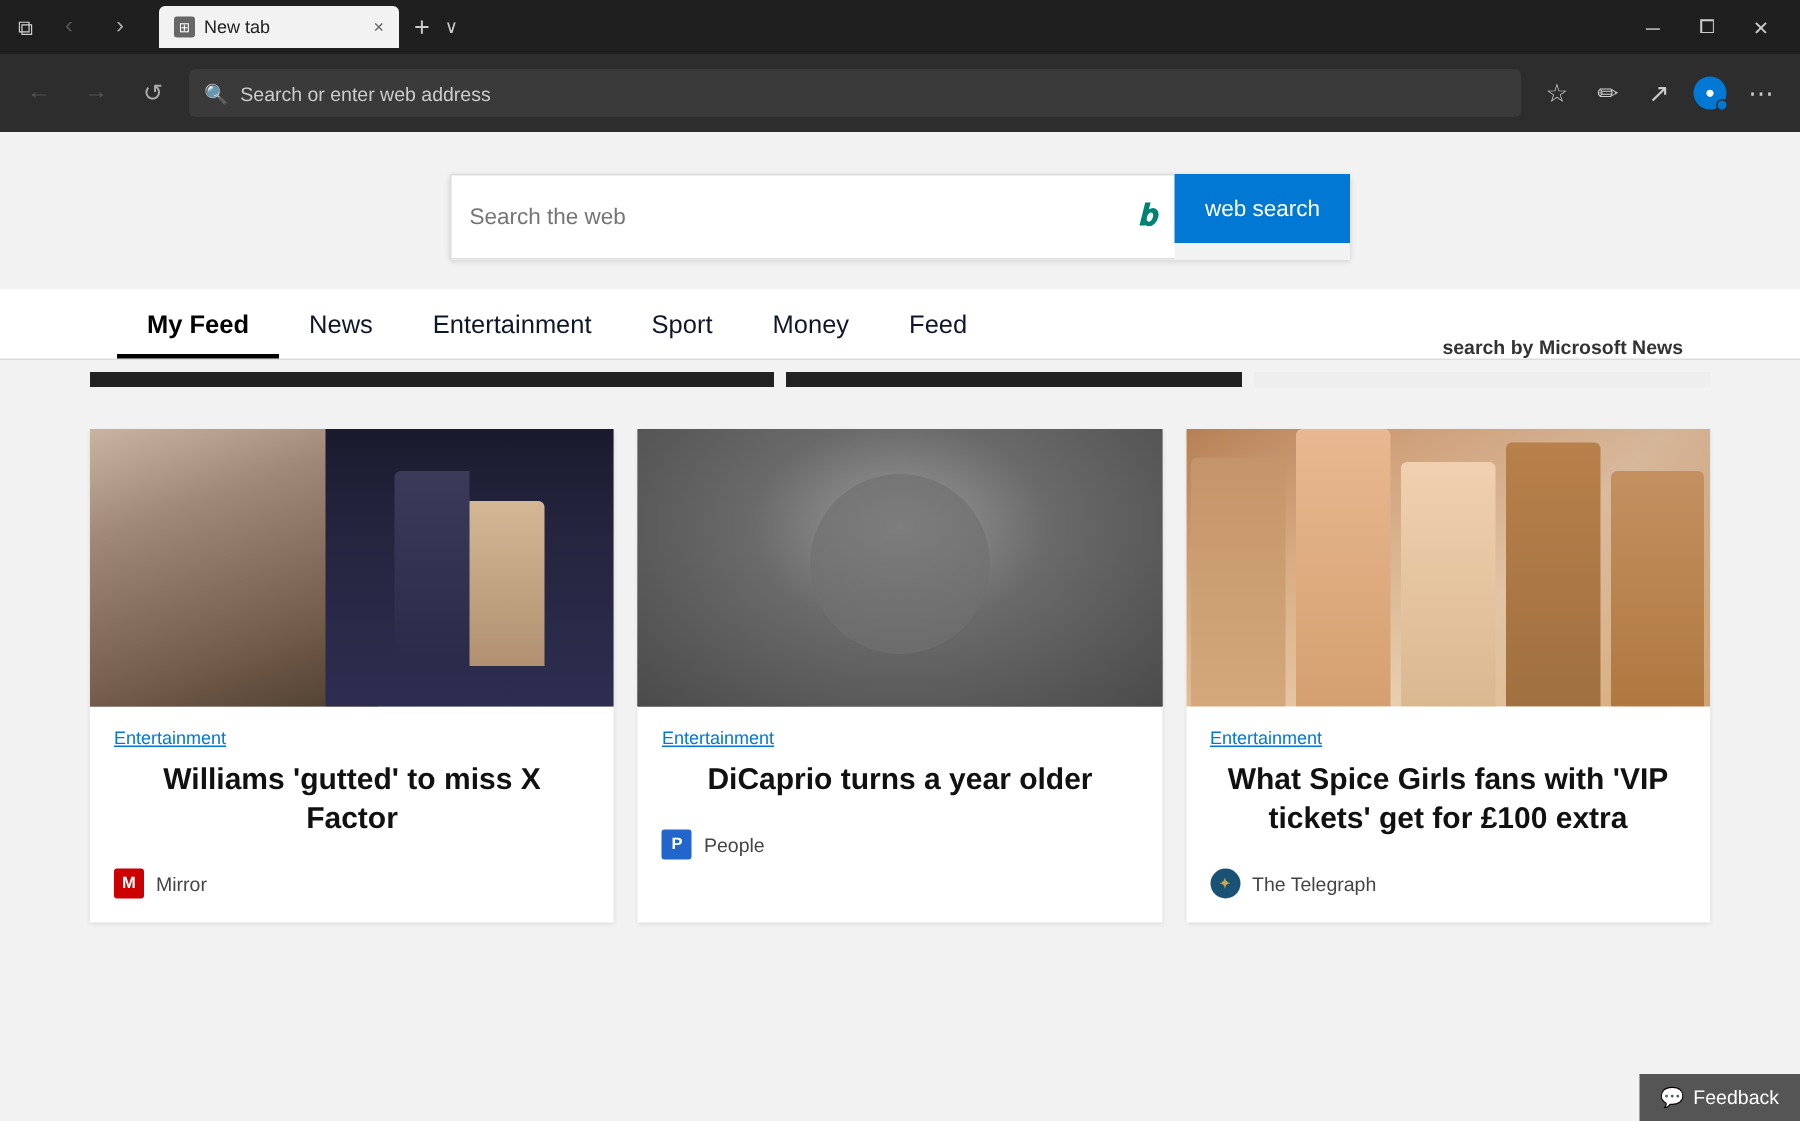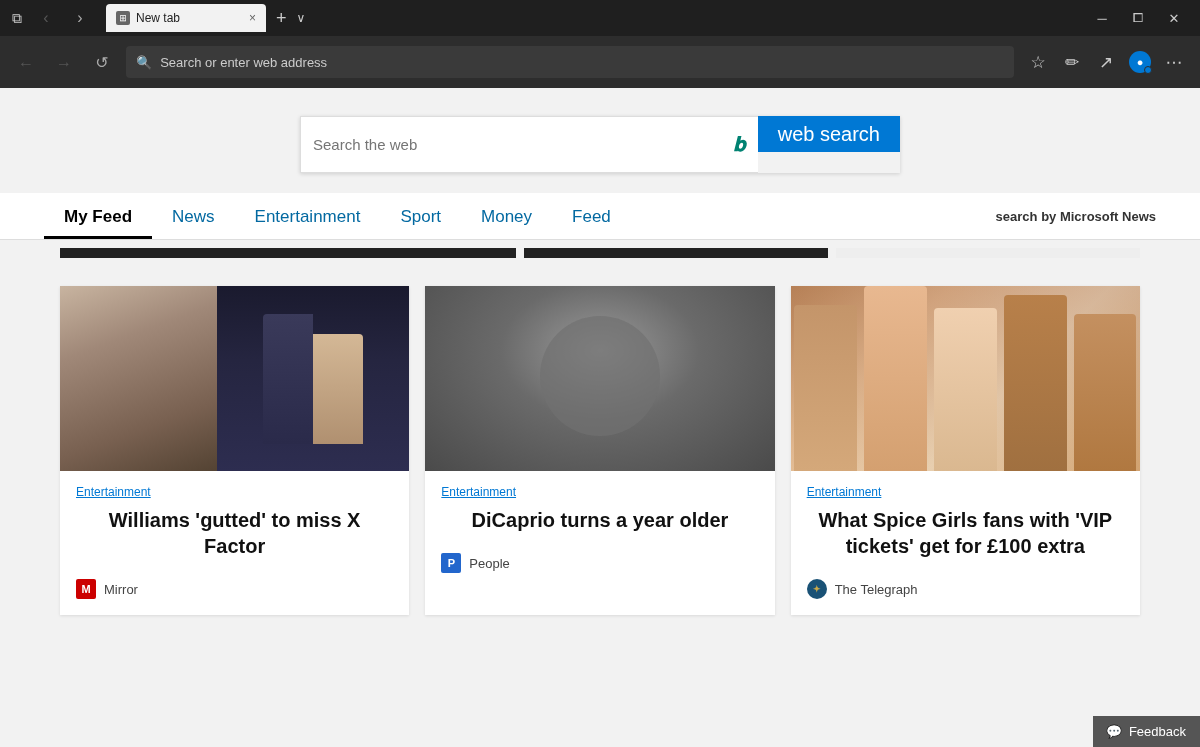--- a/index.html
+++ b/index.html
@@ -186,44 +186,44 @@
       font-size: 20px;
       color: #008272;
       font-weight: bold;
       font-style: italic;
     }
     .search-btn {
       background: #0078d4;
       color: white;
       border: none;
       padding: 0 20px;
-      font-size: 20px;
+      font-size: 15px;
       cursor: pointer;
       font-weight: 500;
-      height: 36px;
+      height: 46px;
     }
 
     
     .nav-section {
       display: flex;
-      align-items: center;
-      padding: 0 44px;
+      align-items: flex-end;
+      padding: 0 78px;
       border-bottom: 1px solid #ddd;
       background: white;
     }
     .nav-tabs {
       display: flex;
       gap: 0;
       flex: 1;
     }
     .nav-tab {
       padding: 14px 20px 12px;
       font-size: 17px;
       cursor: pointer;
-      color: #0369a1;
+      color: #0f172a;
       position: relative;
       white-space: nowrap;
     }
     .nav-tab.active {
       font-weight: 700;
       color: #000;
     }
     .nav-tab.active::after {
       content: '';
       position: absolute;

